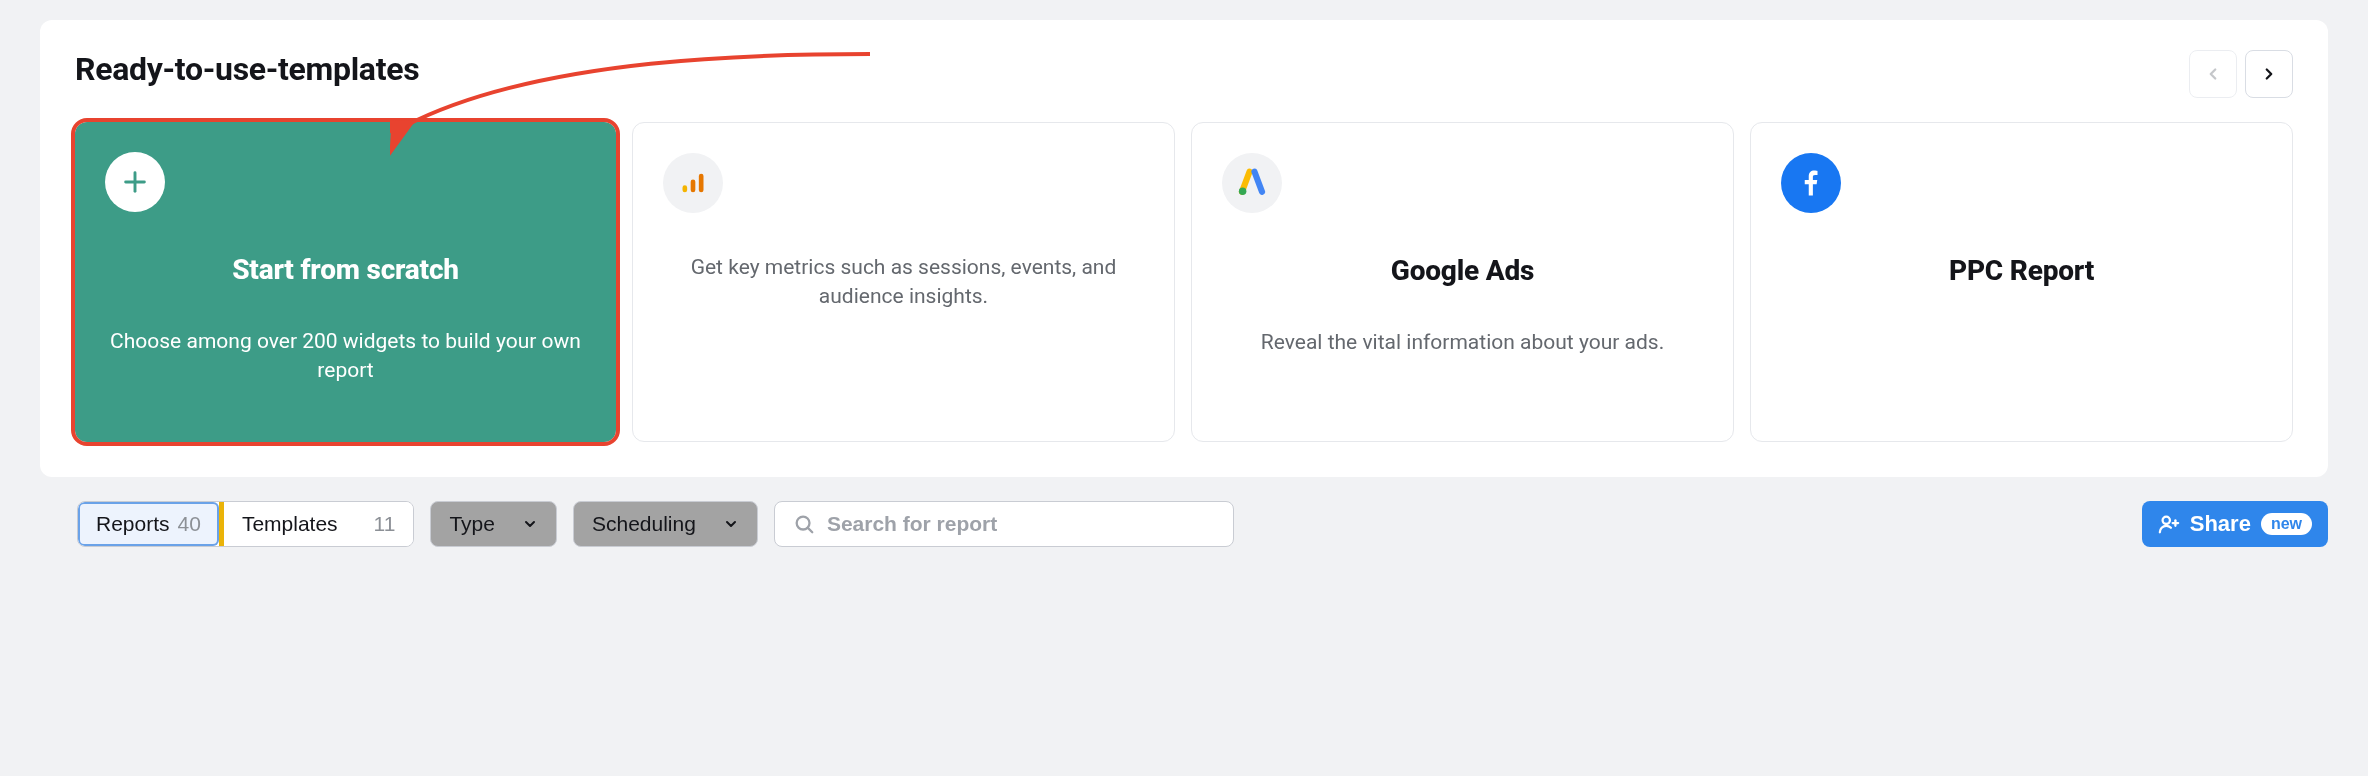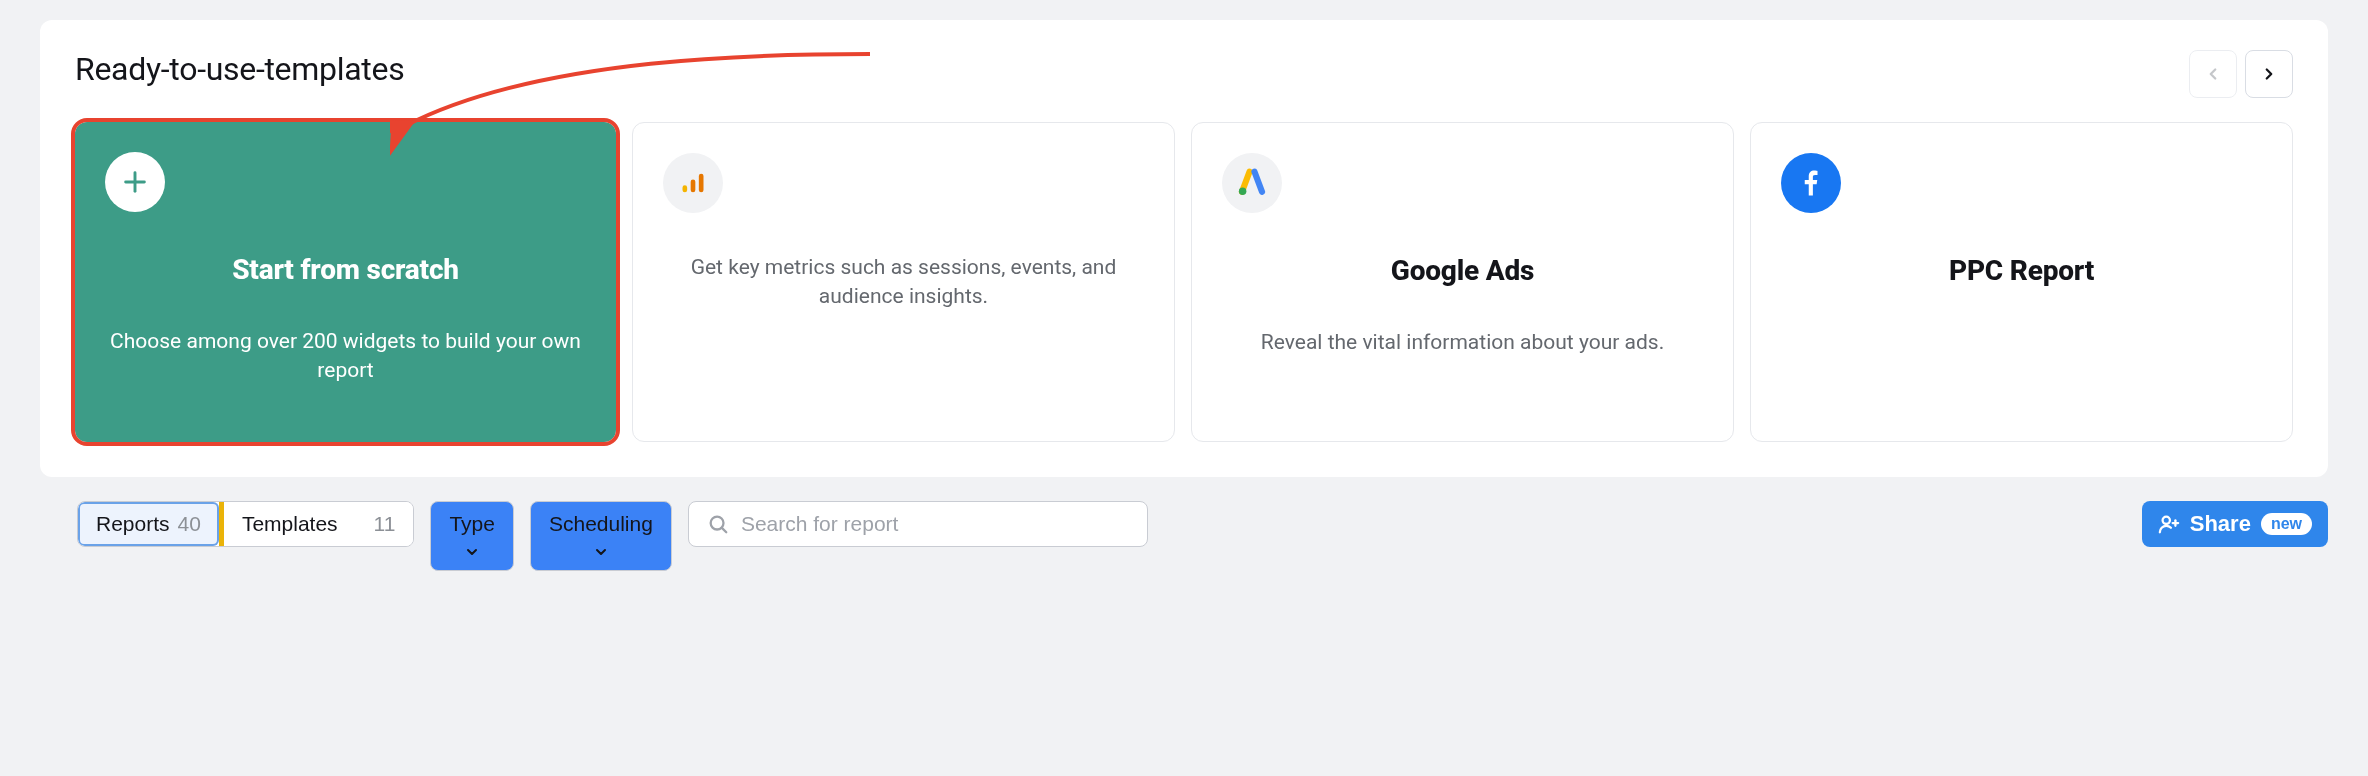--- a/index.html
+++ b/index.html
@@ -16,21 +16,21 @@
       position: relative;
     }
     .panel-header {
       display: flex;
       justify-content: space-between;
       align-items: flex-start;
       margin-bottom: 24px;
     }
     .panel-title {
       font-size: 32px;
-      font-weight: 400;
+      font-weight: 700;
       color: #14151a;
       letter-spacing: -0.3px;
     }
     .arrow-nav {
       display: flex;
       gap: 8px;
     }
     .nav-btn {
       width: 48px;
       height: 48px;
@@ -104,21 +104,21 @@
     .annot-arrow {
       position: absolute;
       top: 26px;
       left: 350px;
       pointer-events: none;
     }
     
     .bottom-bar {
       margin-top: 24px;
       display: flex;
-      align-items: flex-start;
+      align-items: flex-end;
       gap: 16px;
       padding-left: 37px;
     }
     .seg-group {
       display: flex;
       border: 1px solid #c9ccd3;
       border-radius: 8px;
       overflow: hidden;
       background: #fff;
     }
@@ -137,46 +137,46 @@
     .seg-btn + .seg-btn { border-left: 5px solid #eab308; gap: 36px; }
     .seg-btn.active {
       background: #edf3fd;
       box-shadow: inset 0 0 0 2px #6aa2e8;
       border-radius: 6px;
     }
     .seg-count { color: #8c9096; }
     .pill-btn {
       display: flex;
       align-items: center;
-      gap: 8px;
+      gap: 27px;
       padding: 10px 18px;
       border: 1px solid #c9ccd3;
       border-radius: 8px;
-      background: #3b82f6;
+      background: #a3a3a3;
       font-size: 21px;
       color: #14151a;
       cursor: pointer;
-      flex-direction: column;
     }
     .search-wrap {
       display: flex;
       align-items: center;
       gap: 12px;
       padding: 10px 18px;
       border: 1px solid #c9ccd3;
       border-radius: 8px;
       background: #fff;
       width: 460px;
     }
     .search-wrap input {
       border: none;
       outline: none;
       font-size: 21px;
       flex: 1;
       color: #701a75;
+      font-weight: bold;
     }
     .search-wrap input::placeholder { color: #9ea2a9; }
     .flex-spacer { flex: 1; }
     .share-btn {
       display: flex;
       align-items: center;
       gap: 10px;
       padding: 10px 16px;
       border: none;
       border-radius: 8px;

